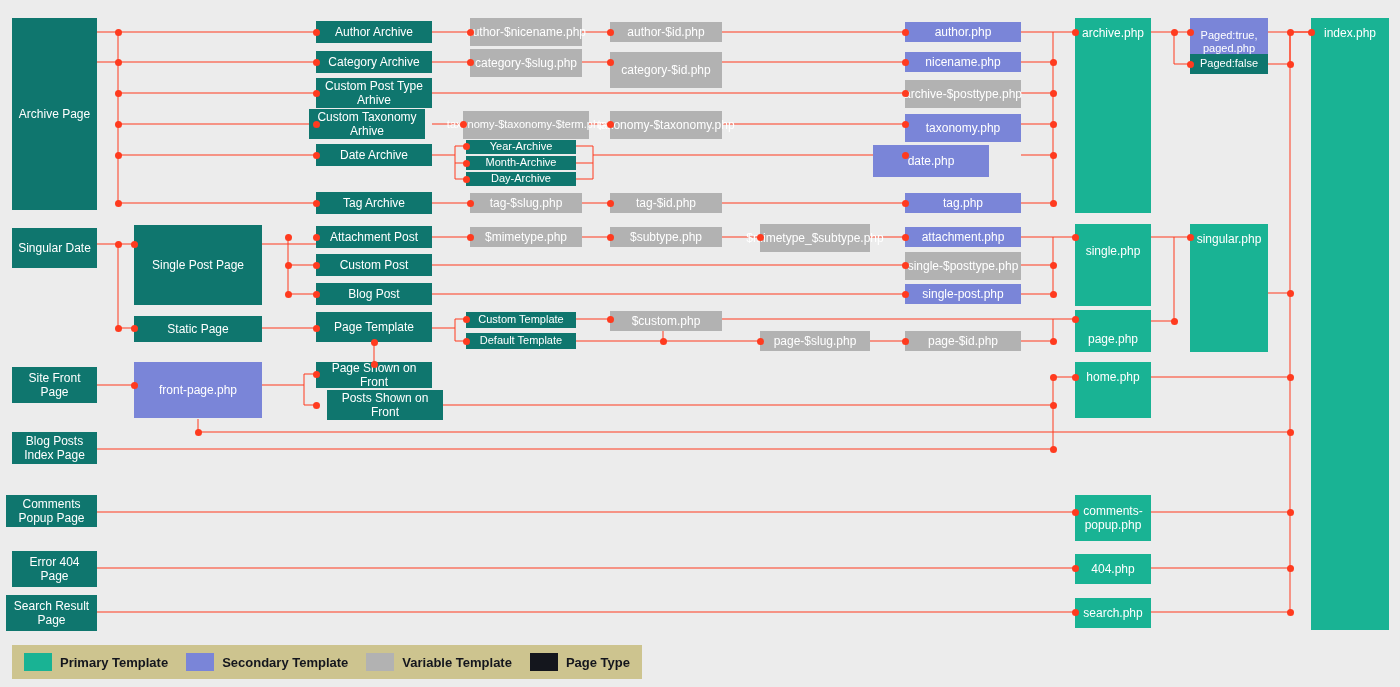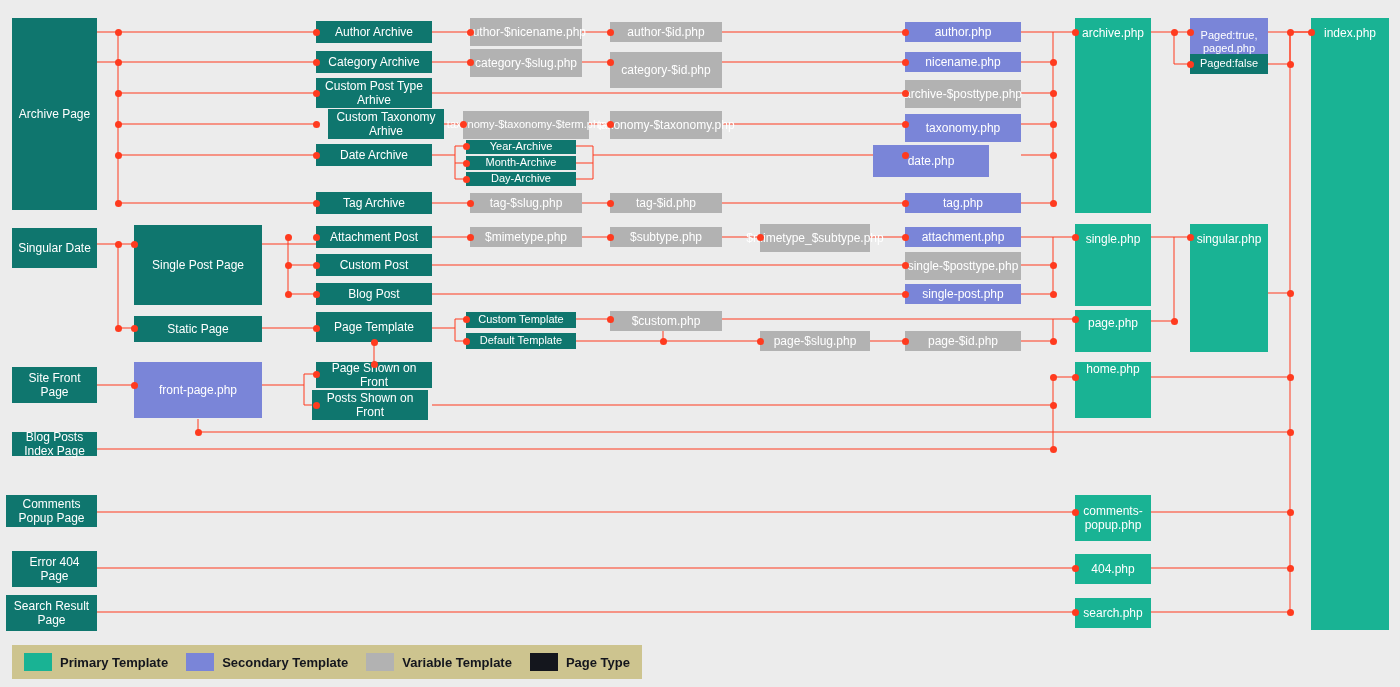--- a/index.html
+++ b/index.html
@@ -138,41 +138,41 @@
 
   <line x1="97" y1="612" x2="1075" y2="612"></line>
     <line x1="1151" y1="612" x2="1290" y2="612"></line>
 
   <line x1="1290" y1="32" x2="1311" y2="32"></line>
 </svg>
 
 <div class="box dark" style="left:12px;top:18px;width:85px;height:192px">Archive Page</div>
 <div class="box dark" style="left:12px;top:228px;width:85px;height:40px">Singular Date</div>
 <div class="box dark" style="left:12px;top:367px;width:85px;height:36px">Site Front Page</div>
-<div class="box dark" style="left:12px;top:432px;width:85px;height:24px">Blog Posts Index Page</div>
+<div class="box dark" style="left:12px;top:432px;width:85px;height:32px">Blog Posts Index Page</div>
 <div class="box dark" style="left:6px;top:495px;width:91px;height:32px">Comments Popup Page</div>
 <div class="box dark" style="left:12px;top:551px;width:85px;height:36px">Error 404 Page</div>
 <div class="box dark" style="left:6px;top:595px;width:91px;height:36px">Search Result Page</div>
 
 <div class="box dark" style="left:134px;top:225px;width:128px;height:80px">Single Post Page</div>
 <div class="box dark" style="left:134px;top:316px;width:128px;height:26px">Static Page</div>
 <div class="box blue" style="left:134px;top:362px;width:128px;height:56px">front-page.php</div>
 
 <div class="box dark" style="left:316px;top:21px;width:116px;height:22px">Author Archive</div>
 <div class="box dark" style="left:316px;top:51px;width:116px;height:22px">Category Archive</div>
 <div class="box dark" style="left:316px;top:78px;width:116px;height:30px">Custom Post Type Arhive</div>
-<div class="box dark" style="left:328px;top:109px;width:116px;height:30px">Custom Taxonomy Arhive</div>
+<div class="box dark" style="left:309px;top:109px;width:116px;height:30px">Custom Taxonomy Arhive</div>
 <div class="box dark" style="left:316px;top:144px;width:116px;height:22px">Date Archive</div>
 <div class="box dark" style="left:316px;top:192px;width:116px;height:22px">Tag Archive</div>
 <div class="box dark" style="left:316px;top:226px;width:116px;height:22px">Attachment Post</div>
 <div class="box dark" style="left:316px;top:254px;width:116px;height:22px">Custom Post</div>
 <div class="box dark" style="left:316px;top:283px;width:116px;height:22px">Blog Post</div>
 <div class="box dark" style="left:316px;top:312px;width:116px;height:30px">Page Template</div>
 <div class="box dark" style="left:316px;top:362px;width:116px;height:26px">Page Shown on Front</div>
-<div class="box dark" style="left:312px;top:390px;width:116px;height:30px">Posts Shown on Front</div>
+<div class="box dark" style="left:327px;top:390px;width:116px;height:30px">Posts Shown on Front</div>
 
 <div class="box gray" style="left:470px;top:18px;width:112px;height:28px">author-$nicename.php</div>
 <div class="box gray" style="left:470px;top:49px;width:112px;height:28px">category-$slug.php</div>
 <div class="box gray" style="left:463px;top:111px;width:126px;height:28px;font-size:11px">taxonomy-$taxonomy-$term.php</div>
 <div class="box dark" style="left:466px;top:140px;width:110px;height:14px;font-size:11px">Year-Archive</div>
 <div class="box dark" style="left:466px;top:156px;width:110px;height:14px;font-size:11px">Month-Archive</div>
 <div class="box dark" style="left:466px;top:172px;width:110px;height:14px;font-size:11px">Day-Archive</div>
 <div class="box gray" style="left:470px;top:193px;width:112px;height:20px">tag-$slug.php</div>
 <div class="box gray" style="left:470px;top:227px;width:112px;height:20px">$mimetype.php</div>
 <div class="box dark" style="left:466px;top:312px;width:110px;height:16px;font-size:11px">Custom Template</div>
@@ -193,23 +193,23 @@
 <div class="box gray" style="left:905px;top:80px;width:116px;height:28px">archive-$posttype.php</div>
 <div class="box blue" style="left:905px;top:114px;width:116px;height:28px">taxonomy.php</div>
 <div class="box blue" style="left:873px;top:145px;width:116px;height:32px">date.php</div>
 <div class="box blue" style="left:905px;top:193px;width:116px;height:20px">tag.php</div>
 <div class="box blue" style="left:905px;top:227px;width:116px;height:20px">attachment.php</div>
 <div class="box gray" style="left:905px;top:252px;width:116px;height:28px">single-$posttype.php</div>
 <div class="box blue" style="left:905px;top:284px;width:116px;height:20px">single-post.php</div>
 <div class="box gray" style="left:905px;top:331px;width:116px;height:20px">page-$id.php</div>
 
 <div class="box teal" style="left:1075px;top:18px;width:76px;height:195px;align-items:flex-start;padding-top:8px">archive.php</div>
-<div class="box teal" style="left:1075px;top:224px;width:76px;height:82px;align-items:flex-start;padding-top:8px">single.php</div>
-<div class="box teal" style="left:1075px;top:310px;width:76px;height:42px;align-items:flex-start;padding-top:6px">page.php</div>
-<div class="box teal" style="left:1075px;top:362px;width:76px;height:56px;align-items:flex-start;padding-top:0">home.php</div>
+<div class="box teal" style="left:1075px;top:224px;width:76px;height:82px;align-items:flex-start;padding-top:20px">single.php</div>
+<div class="box teal" style="left:1075px;top:310px;width:76px;height:42px;align-items:flex-start;padding-top:22px">page.php</div>
+<div class="box teal" style="left:1075px;top:362px;width:76px;height:56px;align-items:flex-start;padding-top:8px">home.php</div>
 <div class="box teal" style="left:1075px;top:495px;width:76px;height:46px">comments-popup.php</div>
 <div class="box teal" style="left:1075px;top:554px;width:76px;height:30px">404.php</div>
 <div class="box teal" style="left:1075px;top:598px;width:76px;height:30px">search.php</div>
 
 <div class="box blue" style="left:1190px;top:18px;width:78px;height:48px;font-size:11px">Paged:true, paged.php</div>
 <div class="box dark" style="left:1190px;top:54px;width:78px;height:20px;font-size:11px">Paged:false</div>
 <div class="box teal" style="left:1190px;top:224px;width:78px;height:128px;align-items:flex-start;padding-top:8px">singular.php</div>
 
 <div class="box teal" style="left:1311px;top:18px;width:78px;height:612px;align-items:flex-start;padding-top:8px">index.php</div>
 

